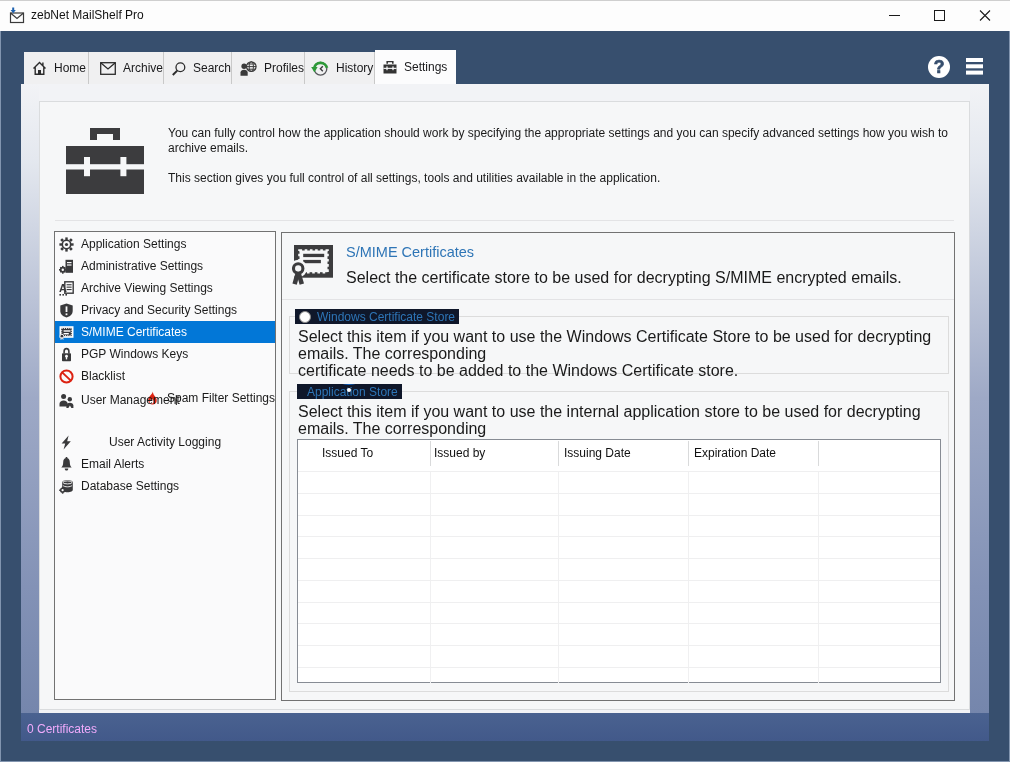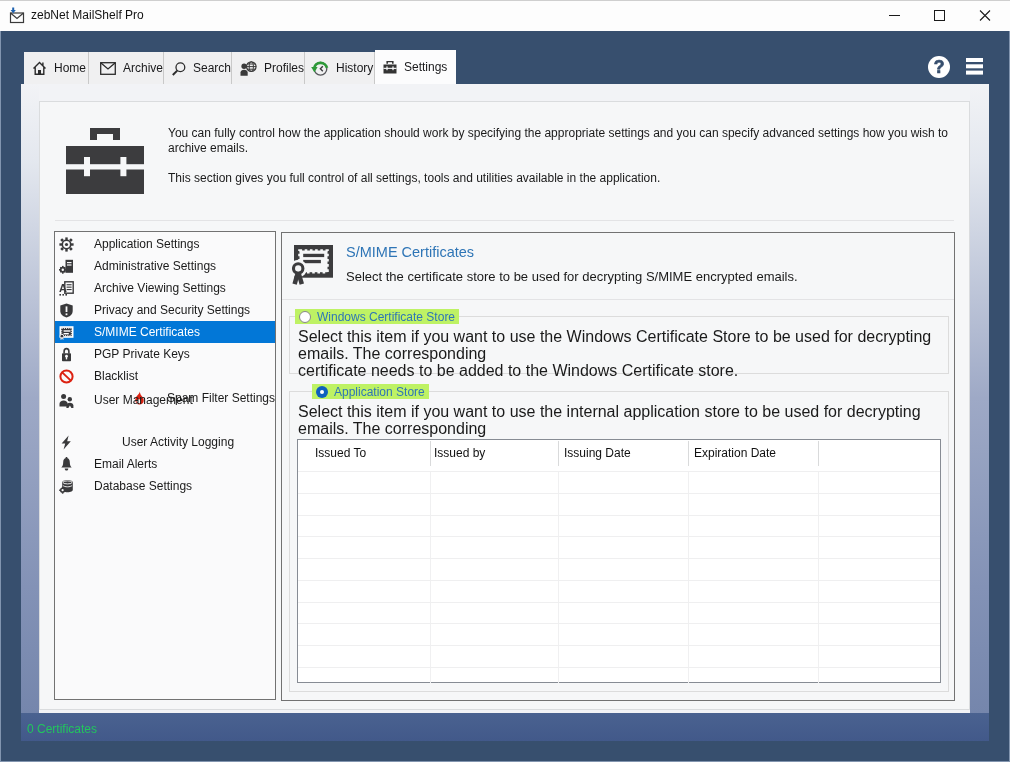--- a/index.html
+++ b/index.html
@@ -16,45 +16,45 @@
 .tab .ticon { margin-left:8px; }
 .tab .tlabel { margin-left:7px; }
 #tab-settings { top:50px; height:34px; background:#FCFCFD; border-right:none; }
 
 
 #contentwin { left:21px; top:84px; width:968px; height:657px; background:#F2F3F6; }
 .strip { top:84px; width:18px; height:629px; background:linear-gradient(180deg,#F2F3F6 0%,#E4E8EF 12%,#9EA9C6 50%,#8392B6 80%,#7586AC 100%); }
 #stripL { left:21px; }
 #stripR { left:970px; width:19px; }
 #statusbar { left:21px; top:713px; width:968px; height:28px; background:linear-gradient(180deg,#4A6290 0%,#42598A 100%); }
-#statustext { left:27px; top:722px; font-size:12px; color:#22c55e; }
+#statustext { left:27px; top:722px; font-size:12px; color:#f0abfc; }
 
 
 #whitepanel { left:39px; top:101px; width:931px; height:609px; background:#F6F7F8; border:1px solid #DADCDE; }
 
 
 .hdrtext { font-size:12px; color:#1A1A1A; line-height:14.5px; }
 #hsep { left:55px; top:220px; width:899px; height:1px; background:#E3E3E5; }
 
 
 #leftpanel { left:54px; top:231px; width:222px; height:469px; background:#FAFAFB; border:1px solid #727272; }
 .lrow { left:55px; width:220px; height:22px; display:flex; align-items:center; font-size:12px; color:#1A1A1A; }
 .lrow .licon { margin-left:4px; width:15px; height:15px; flex:0 0 15px; }
-.lrow .llabel { margin-left:20px; white-space:nowrap; }
+.lrow .llabel { margin-left:7px; white-space:nowrap; }
 .lrow.sel { background:#0277D7; color:#FFFFFF; }
 
 
 #rightpanel { left:281px; top:232px; width:674px; height:469px; background:#F6F7F8; border:1px solid #727272; }
 #rptitle { left:346px; top:244px; font-size:14.5px; color:#2E75B6; }
-#rpsub { left:346px; top:269px; font-size:13px; color:#1A1A1A; }
+#rpsub { left:346px; top:269px; font-size:16px; color:#1A1A1A; }
 #rpsep { left:282px; top:299px; width:672px; height:1px; background:#E3E3E5; }
 
 
 .gbox { left:289px; width:660px; border:1px solid #DCDCDC; background:transparent; }
-.gleg { height:15px; display:flex; align-items:center; background:#bef264; padding:0 4px; font-size:12px; color:#2E75B6; white-space:nowrap; }
+.gleg { height:15px; display:flex; align-items:center; background:#0f172a; padding:0 4px; font-size:12px; color:#2E75B6; white-space:nowrap; }
 .gtext { font-size:16px; color:#1A1A1A; line-height:17px; }
 
 
 .radio { width:12px; height:12px; border-radius:50%; background:#FEFEFE; border:1px solid #888888; }
 .radio.on { border:none; background:#0E60BE; position:relative; }
 .radio.on::after { content:""; position:absolute; left:4px; top:4px; width:4px; height:4px; border-radius:50%; background:#FFFFFF; }
 
 
 #ctable { left:297px; top:439px; width:644px; height:244px; background:#FFFFFF; border:1px solid #878C94; }
 .th { top:446px; font-size:12px; color:#111; }
@@ -234,21 +234,21 @@
   </svg>
   <span class="llabel">S/MIME Certificates</span>
 </div>
 <div class="abs lrow" style="top:343px;">
   <svg class="licon" viewBox="0 0 15 15">
     <path d="M5.1,6.5 V4.5 C5.1,2.9 6.1,1.6 7.5,1.6 C8.9,1.6 9.9,2.9 9.9,4.5 V6.5" fill="none" stroke="#39393B" stroke-width="1.6"></path>
     <rect x="3" y="6.3" width="9" height="8" rx="0.8" fill="#39393B"></rect>
     <circle cx="7.5" cy="9.2" r="1.4" fill="#FAFAFB"></circle>
     <rect x="6.8" y="9.6" width="1.4" height="2.8" fill="#FAFAFB"></rect>
   </svg>
-  <span class="llabel">PGP Private Keys</span>
+  <span class="llabel">PGP Windows Keys</span>
 </div>
 <div class="abs lrow" style="top:365px;">
   <svg class="licon" viewBox="0 0 15 15">
     <circle cx="7.5" cy="7.5" r="6.1" fill="none" stroke="#DC2212" stroke-width="2"></circle>
     <path d="M3.4,3.6 L11.6,11.4" stroke="#DC2212" stroke-width="2"></path>
   </svg>
   <span class="llabel">Blacklist</span>
 </div>
 <div class="abs lrow" style="top:387px;justify-content:flex-end;">
   <svg class="licon" viewBox="0 0 15 15">
@@ -316,28 +316,28 @@
 <div class="abs" id="rpsep"></div>
 
 <div class="abs gbox" style="top:316px;height:58px;"></div>
 <div class="abs gleg" style="left:295px;top:309px;">
     <span class="radio"></span>
     <span style="margin-left:6px;">Windows Certificate Store</span>
   </div>
 <div class="abs gtext" style="left:298px;top:327.5px;width:644px;">Select this item if you want to use the Windows Certificate Store to be used for decrypting emails. The corresponding<br>certificate needs to be added to the Windows Certificate store.</div>
 
 <div class="abs gbox" style="top:391px;height:301px;"></div>
-<div class="abs gleg" style="left:312px;top:384px;">
+<div class="abs gleg" style="left:297px;top:384px;flex-direction:column;">
     <span class="radio on"></span>
     <span style="margin-left:6px;">Application Store</span>
   </div>
 <div class="abs gtext" style="left:298px;top:402.5px;width:644px;">Select this item if you want to use the internal application store to be used for decrypting emails. The corresponding<br>certificate needs to be added to the application store.</div>
 
 <div class="abs" id="ctable"></div>
-<div class="abs th" style="left:315px;">Issued To</div>
+<div class="abs th" style="left:322px;">Issued To</div>
 <div class="abs th" style="left:434px;">Issued by</div>
 <div class="abs th" style="left:564px;">Issuing Date</div>
 <div class="abs th" style="left:694px;">Expiration Date</div>
 <div class="abs vline-h" style="left:430px;"></div>
 <div class="abs vline-h" style="left:558px;"></div>
 <div class="abs vline-h" style="left:688px;"></div>
 <div class="abs vline-h" style="left:818px;"></div>
 <div class="abs vline-b" style="left:430px;"></div>
 <div class="abs vline-b" style="left:558px;"></div>
 <div class="abs vline-b" style="left:688px;"></div>

